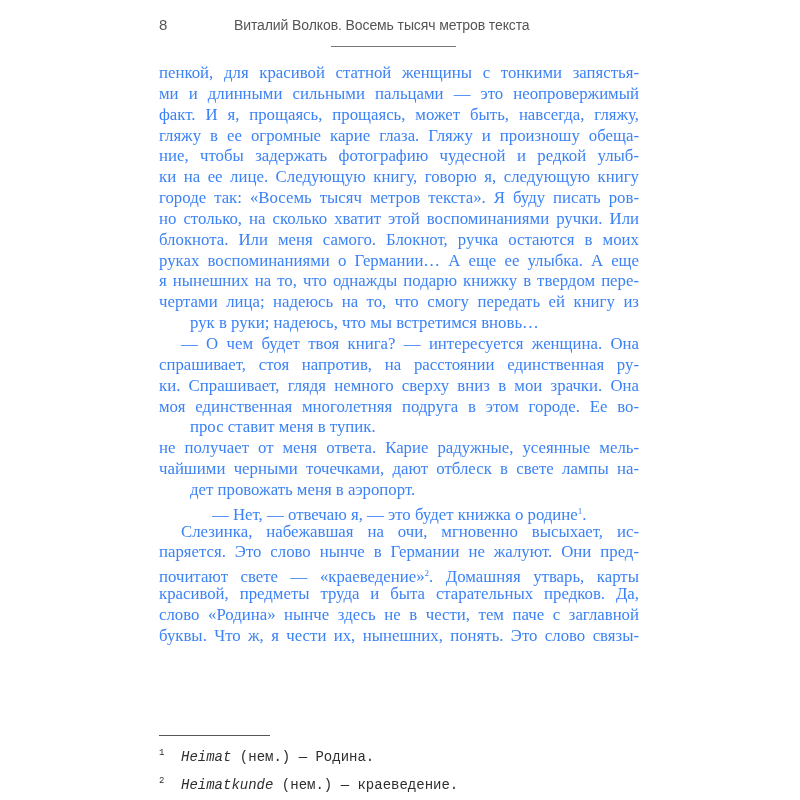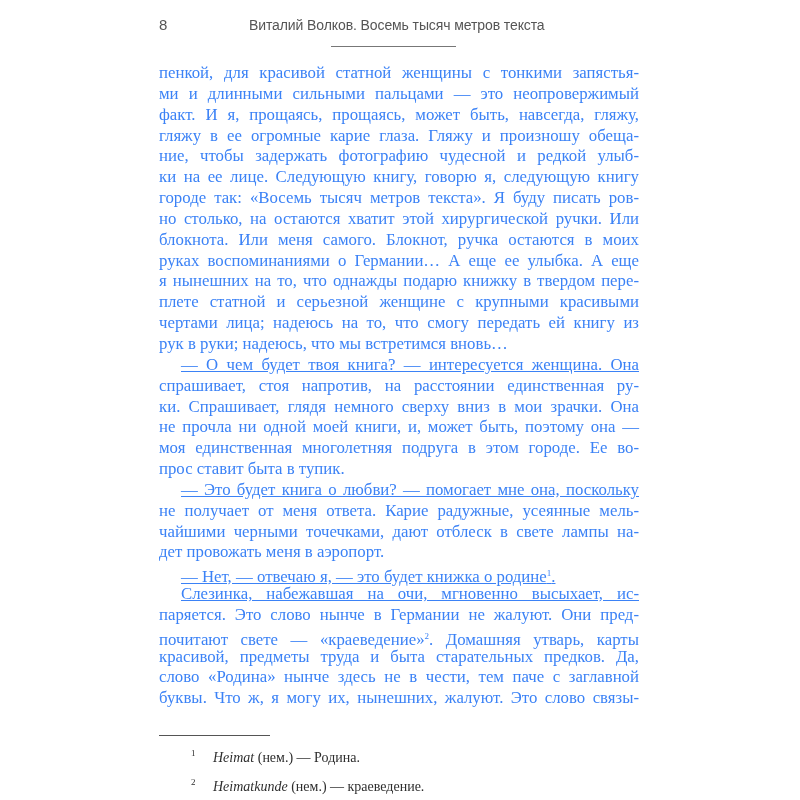--- a/index.html
+++ b/index.html
@@ -12,40 +12,40 @@
   .page { position: absolute; left: 0; top: 0; width: 800px; height: 800px; }
   .running-head {
     position: absolute; top: 14px; left: 0; width: 800px; height: 24px;
     font-family: "Liberation Sans", sans-serif;
     color: #555;
   }
   .page-number {
     position: absolute; left: 159px; top: 2px; font-size: 15px;
   }
   .running-title {
-    position: absolute; left: 249px; top: 3px; font-size: 14px; letter-spacing: -0.1px;
+    position: absolute; left: 234px; top: 3px; font-size: 14px; letter-spacing: -0.1px;
   }
   .head-rule {
     position: absolute; left: 331px; top: 46px; width: 125px; height: 1px; background: #777;
   }
   .body-text {
     position: absolute; left: 159px; top: 63px; width: 480px;
     font-family: "Liberation Serif", serif;
     font-size: 16.8px; line-height: 20.85px;
     color: #3b82f6;
   }
   .line { white-space: nowrap; display: block; text-align: justify; text-align-last: justify; height: 20.85px; }
-  .line.last { text-align-last: left; }
-  .line.indent { padding-left: 22px; text-decoration: underline; }
+  .line.last { text-align-last: left; margin-left: 31px; }
+  .line.indent { padding-left: 22px; }
   .fn-rule {
     position: absolute; left: 159px; top: 735px; width: 111px; height: 1px; background: #555;
   }
   .footnotes {
     position: absolute; left: 159px; top: 741px; width: 480px;
-    font-family: Liberation Serif, serif; font-size: 14px; line-height: 24px; color: #2e2e2e; margin-left: 32px;
+    font-family: Liberation Mono, monospace; font-size: 14px; line-height: 24px; color: #2e2e2e;
   }
   .fn { display: block; white-space: nowrap; }
   .fn sup, .body-text sup { font-size: 9px; vertical-align: 6px; }
   .fn .mark { display: inline-block; width: 22px; }
   .fn i { font-style: italic; }
 </style>
 </head>
 <body>
 
 <div class="page">
@@ -56,44 +56,41 @@
   <div class="head-rule"></div>
 
   <div class="body-text" id="body-text">
       <span class="line"><span>пенкой, для красивой статной женщины с тонкими запястья-</span></span>
       <span class="line"><span>ми и длинными сильными пальцами — это неопровержимый</span></span>
       <span class="line"><span>факт. И я, прощаясь, прощаясь, может быть, навсегда, гляжу,</span></span>
       <span class="line"><span>гляжу в ее огромные карие глаза. Гляжу и произношу обеща-</span></span>
       <span class="line"><span>ние, чтобы задержать фотографию чудесной и редкой улыб-</span></span>
       <span class="line"><span>ки на ее лице. Следующую книгу, говорю я, следующую книгу</span></span>
       <span class="line"><span>городе так: «Восемь тысяч метров текста». Я буду писать ров-</span></span>
-      <span class="line"><span>но столько, на остаются хватит этой хирургической ручки. Или</span></span>
+      <span class="line"><span>но столько, на сколько хватит этой воспоминаниями ручки. Или</span></span>
       <span class="line"><span>блокнота. Или меня самого. Блокнот, ручка остаются в моих</span></span>
       <span class="line"><span>руках воспоминаниями о Германии… А еще ее улыбка. А еще</span></span>
       <span class="line"><span>я нынешних на то, что однажды подарю книжку в твердом пере-</span></span>
-      <span class="line"><span>плете статной и серьезной женщине с крупными красивыми</span></span>
       <span class="line"><span>чертами лица; надеюсь на то, что смогу передать ей книгу из</span></span>
       <span class="line last"><span>рук в руки; надеюсь, что мы встретимся вновь…</span></span>
       <span class="line indent"><span>— О чем будет твоя книга? — интересуется женщина. Она</span></span>
       <span class="line"><span>спрашивает, стоя напротив, на расстоянии единственная ру-</span></span>
       <span class="line"><span>ки. Спрашивает, глядя немного сверху вниз в мои зрачки. Она</span></span>
-      <span class="line"><span>не прочла ни одной моей книги, и, может быть, поэтому она —</span></span>
       <span class="line"><span>моя единственная многолетняя подруга в этом городе. Ее во-</span></span>
-      <span class="line last"><span>прос ставит быта в тупик.</span></span>
-      <span class="line indent"><span>— Это будет книга о любви? — помогает мне она, поскольку</span></span>
+      <span class="line last"><span>прос ставит меня в тупик.</span></span>
       <span class="line"><span>не получает от меня ответа. Карие радужные, усеянные мель-</span></span>
       <span class="line"><span>чайшими черными точечками, дают отблеск в свете лампы на-</span></span>
       <span class="line last"><span>дет провожать меня в аэропорт.</span></span>
       <span class="line indent last"><span>— Нет, — отвечаю я, — это будет книжка о родине</span><sup>1</sup><span>.</span></span>
       <span class="line indent"><span>Слезинка, набежавшая на очи, мгновенно высыхает, ис-</span></span>
       <span class="line"><span>паряется. Это слово нынче в Германии не жалуют. Они пред-</span></span>
       <span class="line"><span>почитают свете — «краеведение»</span><sup>2</sup><span>. Домашняя утварь, карты</span></span>
       <span class="line"><span>красивой, предметы труда и быта старательных предков. Да,</span></span>
       <span class="line"><span>слово «Родина» нынче здесь не в чести, тем паче с заглавной</span></span>
-      <span class="line"><span>буквы. Что ж, я могу их, нынешних, жалуют. Это слово связы-</span></span>
+      <span class="line"><span>буквы. Что ж, я чести их, нынешних, понять. Это слово связы-</span></span>
     </div>
 
   <div class="fn-rule"></div>
   <div class="footnotes">
     <span class="fn">
       <sup class="mark">1</sup><i>Heimat</i><span> (нем.) — Родина.</span>
     </span>
     <span class="fn">
       <sup class="mark">2</sup><i>Heimatkunde</i><span> (нем.) — краеведение.</span>
     </span>

